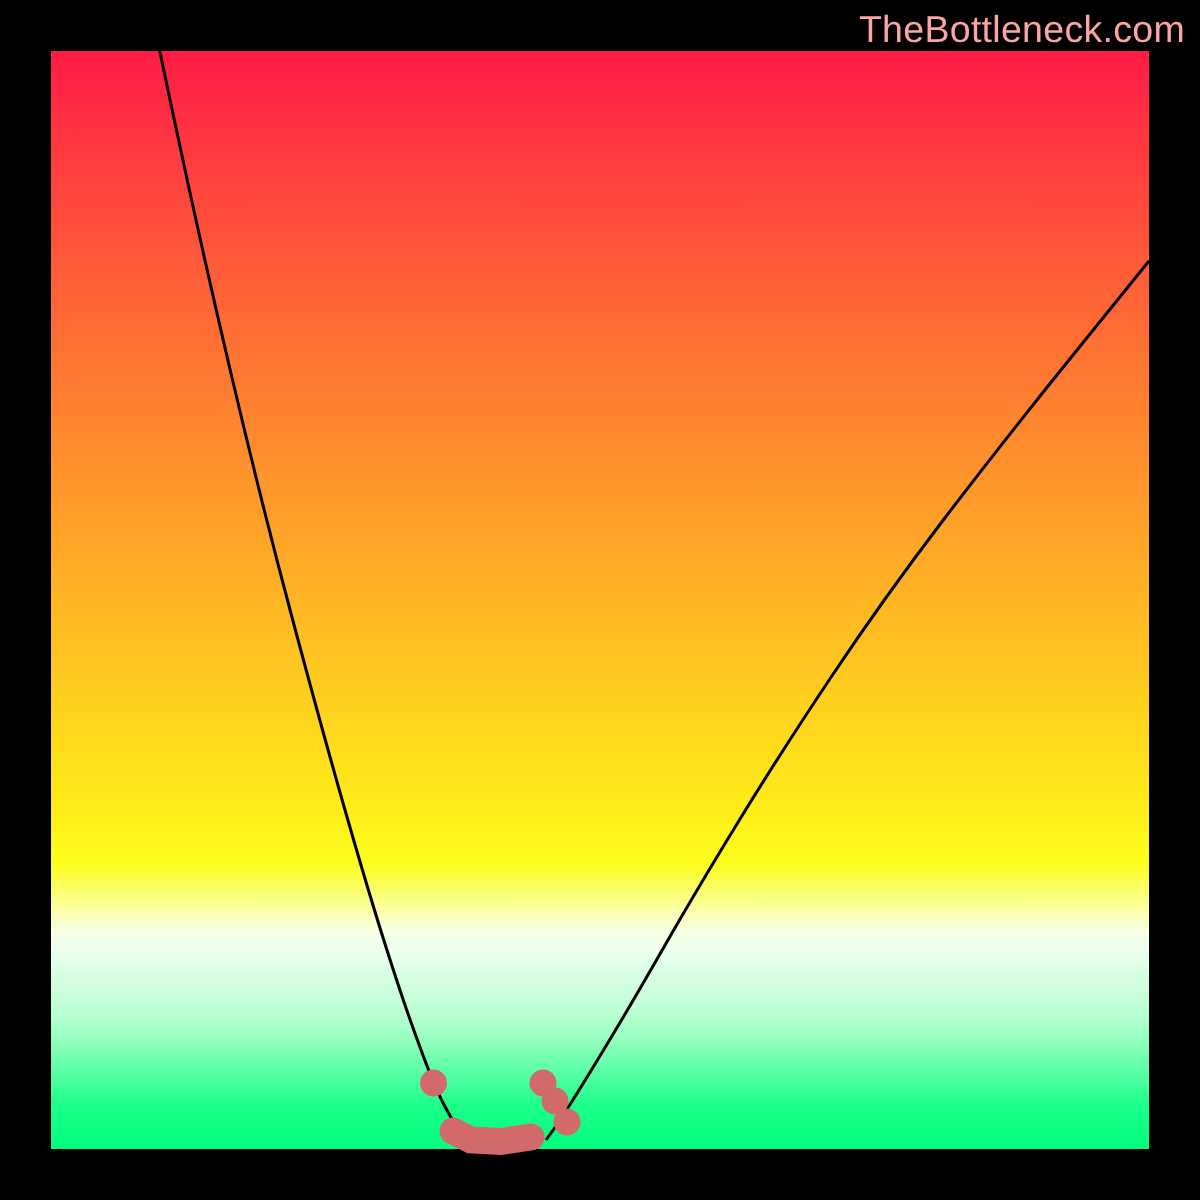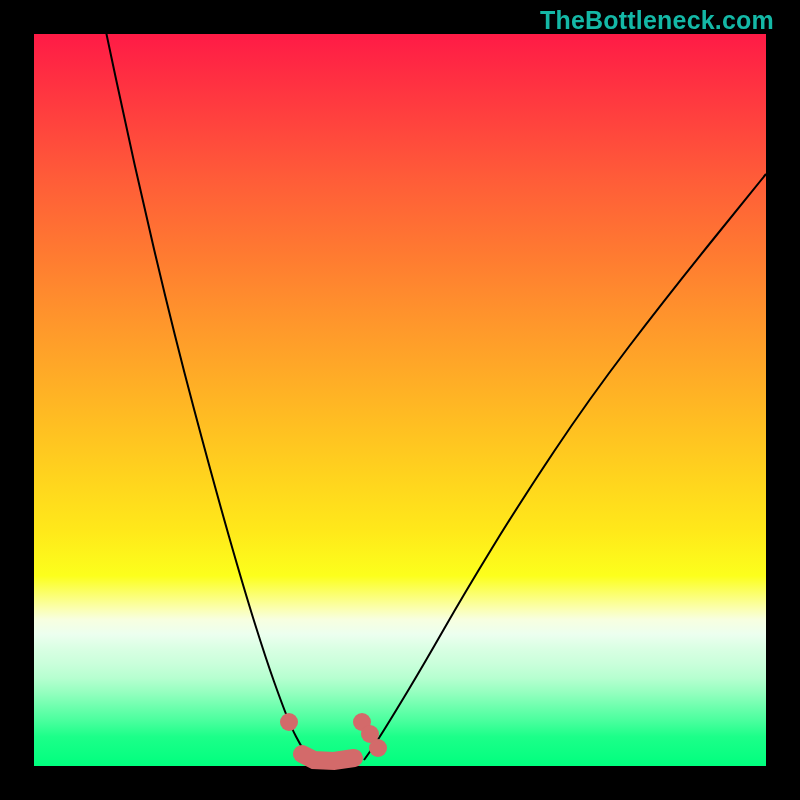--- a/index.html
+++ b/index.html
@@ -43,24 +43,24 @@
       #94ffbf 90%,
       #6cffad 92%,
       #46ff9c 94%,
       #1cff89 96%,
       #00ff7e 100%
     );
   }
   .watermark {
     position: absolute;
     top: 6px;
-    right: 26px;
-    color: #14b8a6;
+    right: 10px;
+    color: #fca5a5;
     font-size: 25px;
-    font-weight: 700;
+    font-weight: 400;
     letter-spacing: 0.2px;
     z-index: 10;
     user-select: none;
   }
   svg.curves {
     position: absolute;
     left: 0;
     top: 0;
     width: 732px;
     height: 732px;

